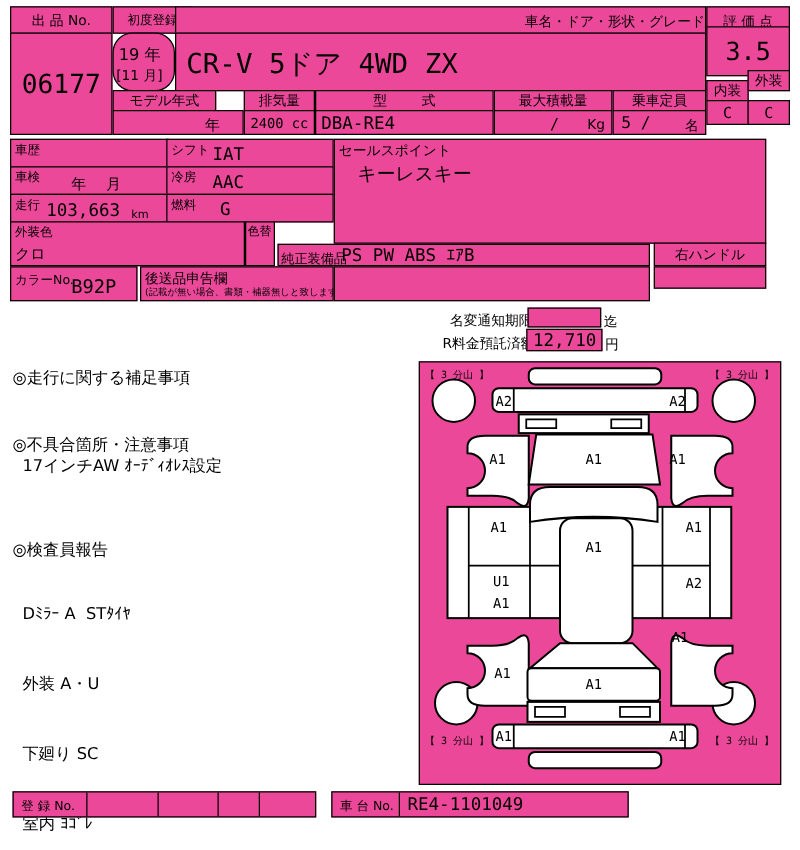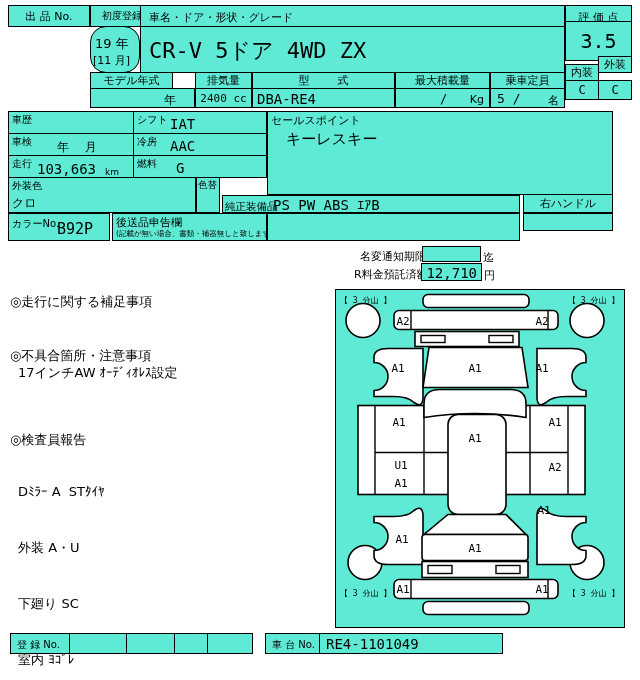--- a/index.html
+++ b/index.html
@@ -1,34 +1,35 @@
 <!DOCTYPE html>
 <html><head>
 <meta charset="utf-8">
 <style>
   html,body{margin:0;padding:0;background:#fff;}
   #sheet{position:relative;width:640px;height:680px;background:#fff;color:#000;
          font-family:"DejaVu Sans","Liberation Sans",sans-serif;}
-  .bx{position:absolute;border:1px solid #000;box-sizing:border-box;background:#5eead4;}
+  .bx{position:absolute;border:1px solid #000;box-sizing:border-box;background:#ec4899;text-align:right;}
   .txt{position:absolute;white-space:pre;}
   .mono{font-family:"DejaVu Sans Mono","Liberation Mono",monospace;}
   .cc{display:flex;align-items:center;justify-content:center;}
   .lbl{font-size:11px;}
   .corner{position:absolute;top:1px;left:3px;font-size:10px;}
   .vline{position:absolute;top:0;bottom:0;width:1px;background:#000;}
   svg text{font-family:"DejaVu Sans Mono","Liberation Mono",monospace;fill:#000;stroke:none;}
   .dg{fill:#fff;stroke:#000;stroke-width:1.6;}
   .dgthin{fill:none;stroke:#000;stroke-width:1.4;}
 </style>
 </head>
 <body>
 
 <div id="sheet">
 
   <div class="bx cc lbl" style="left:8px;top:5px;width:82px;height:22px;">出 品 No.</div>
+  <div class="bx cc mono" style="left:8px;top:26px;width:82px;height:82px;font-size:21px;">06177</div>
 
   <div class="bx cc lbl" style="left:90px;top:5px;width:64px;height:22px;font-size:10px;">初度登録</div>
   <div class="bx" style="left:90px;top:26px;width:50px;height:47px;border-radius:16px;">
     <div class="txt" style="left:4px;top:8px;font-size:13px;">19 年</div>
     <div class="txt" style="left:2px;top:26px;font-size:11px;">[11 月]</div>
   </div>
 
   <div class="bx lbl" style="left:140px;top:5px;width:425px;height:22px;padding:4px 0 0 8px;">車名・ドア・形状・グレード</div>
   <div class="bx" style="left:140px;top:26px;width:425px;height:47px;">
     <div class="txt mono" style="left:8px;top:9px;font-size:22px;">CR-V 5ドア 4WD ZX</div>

